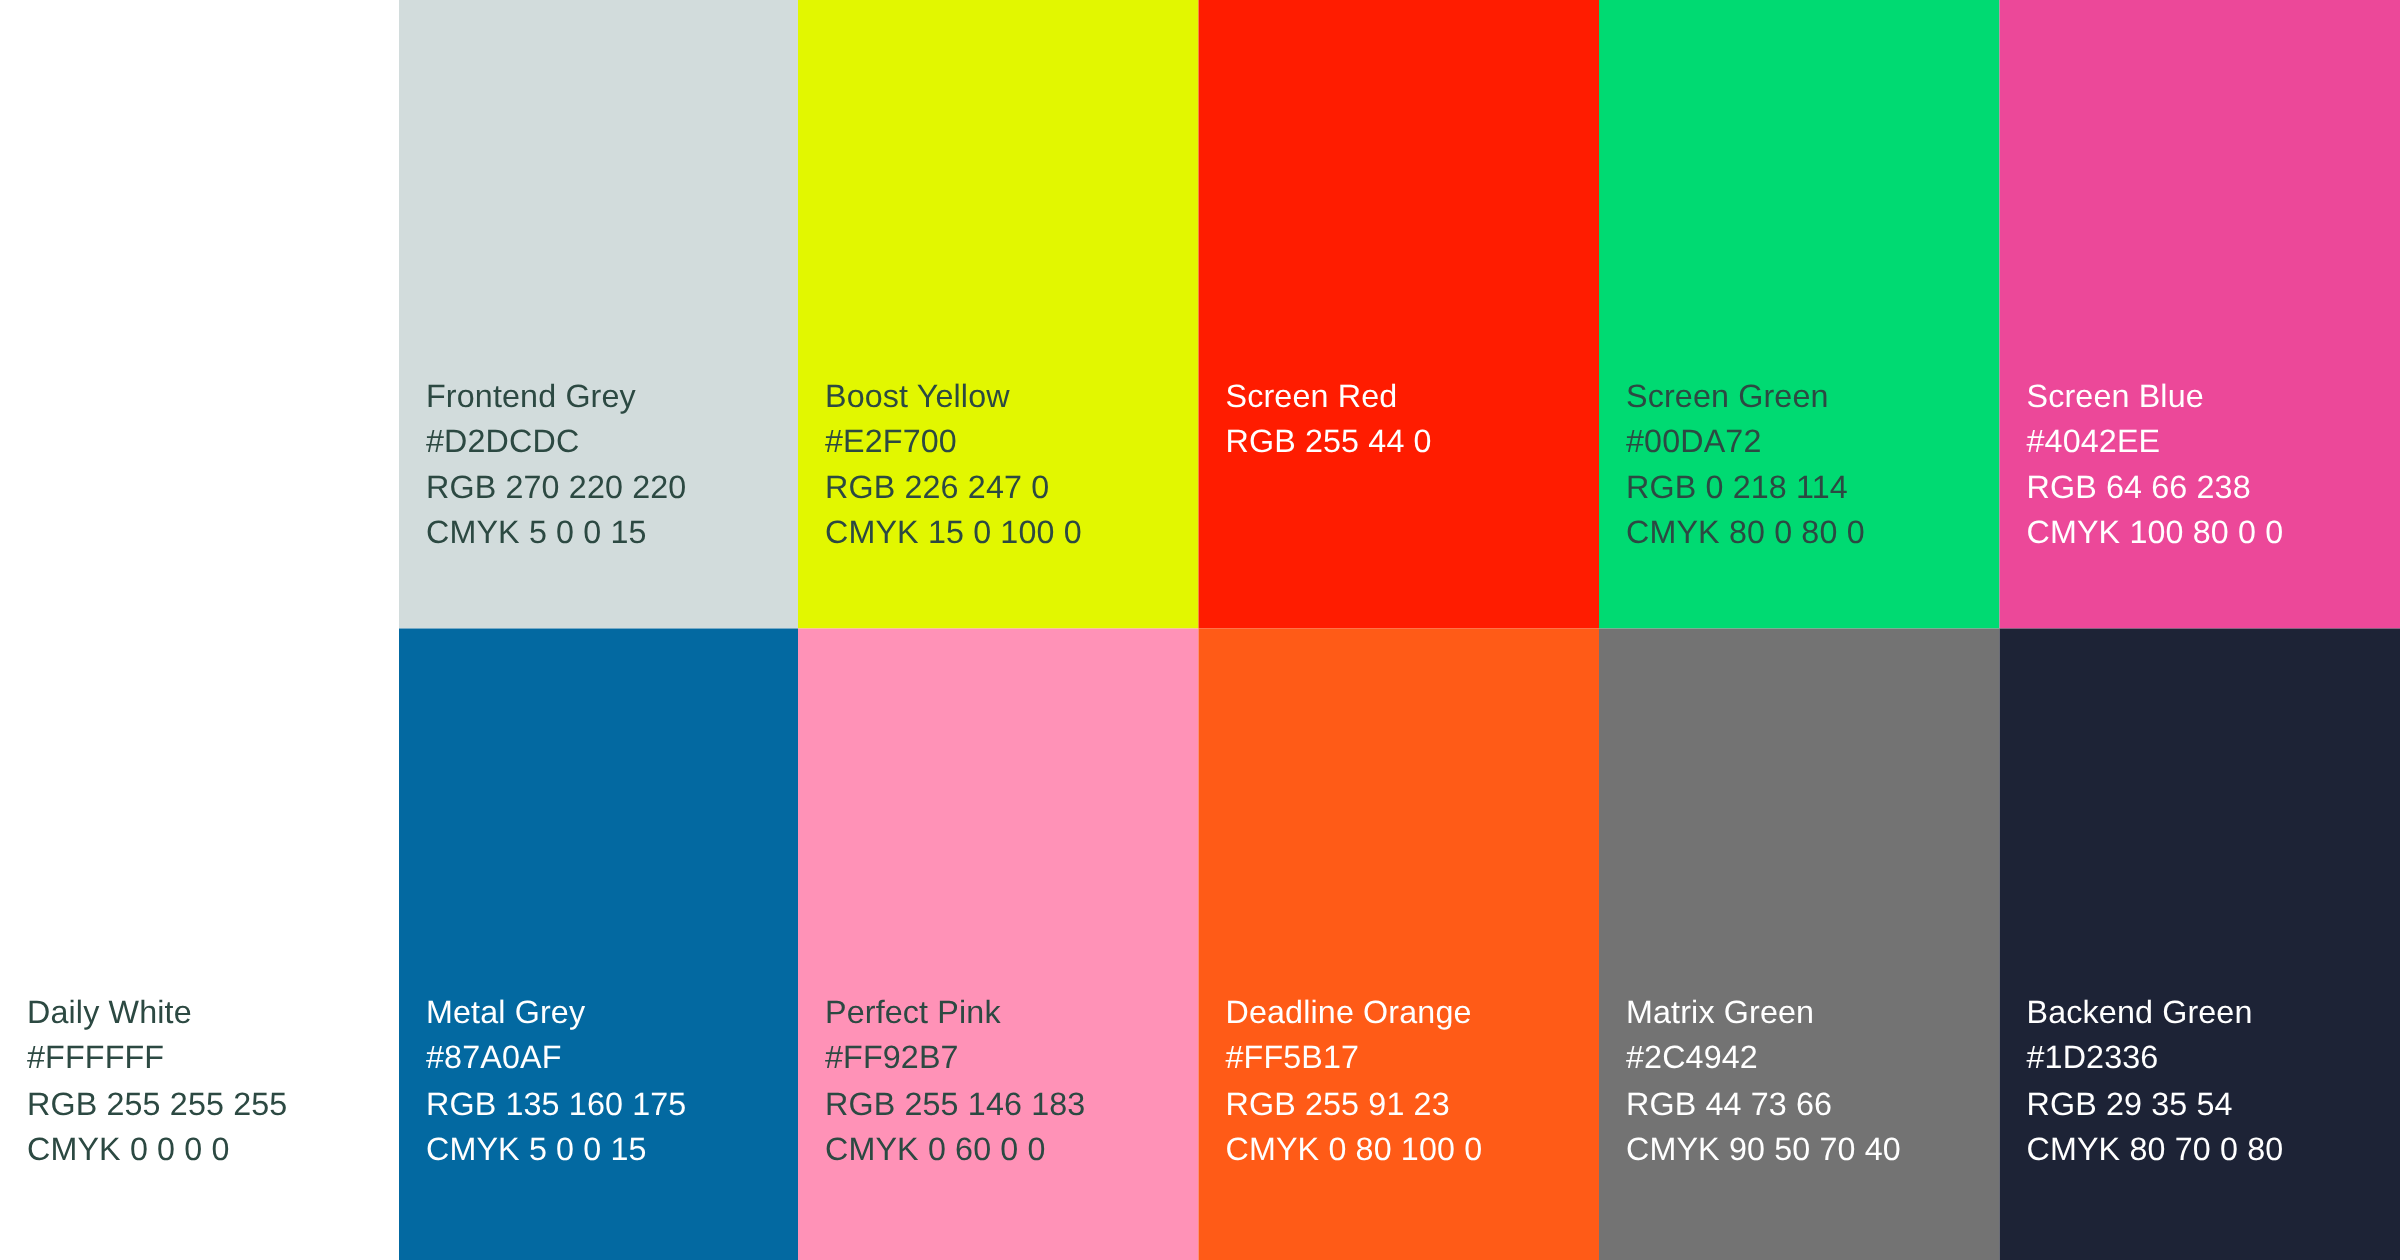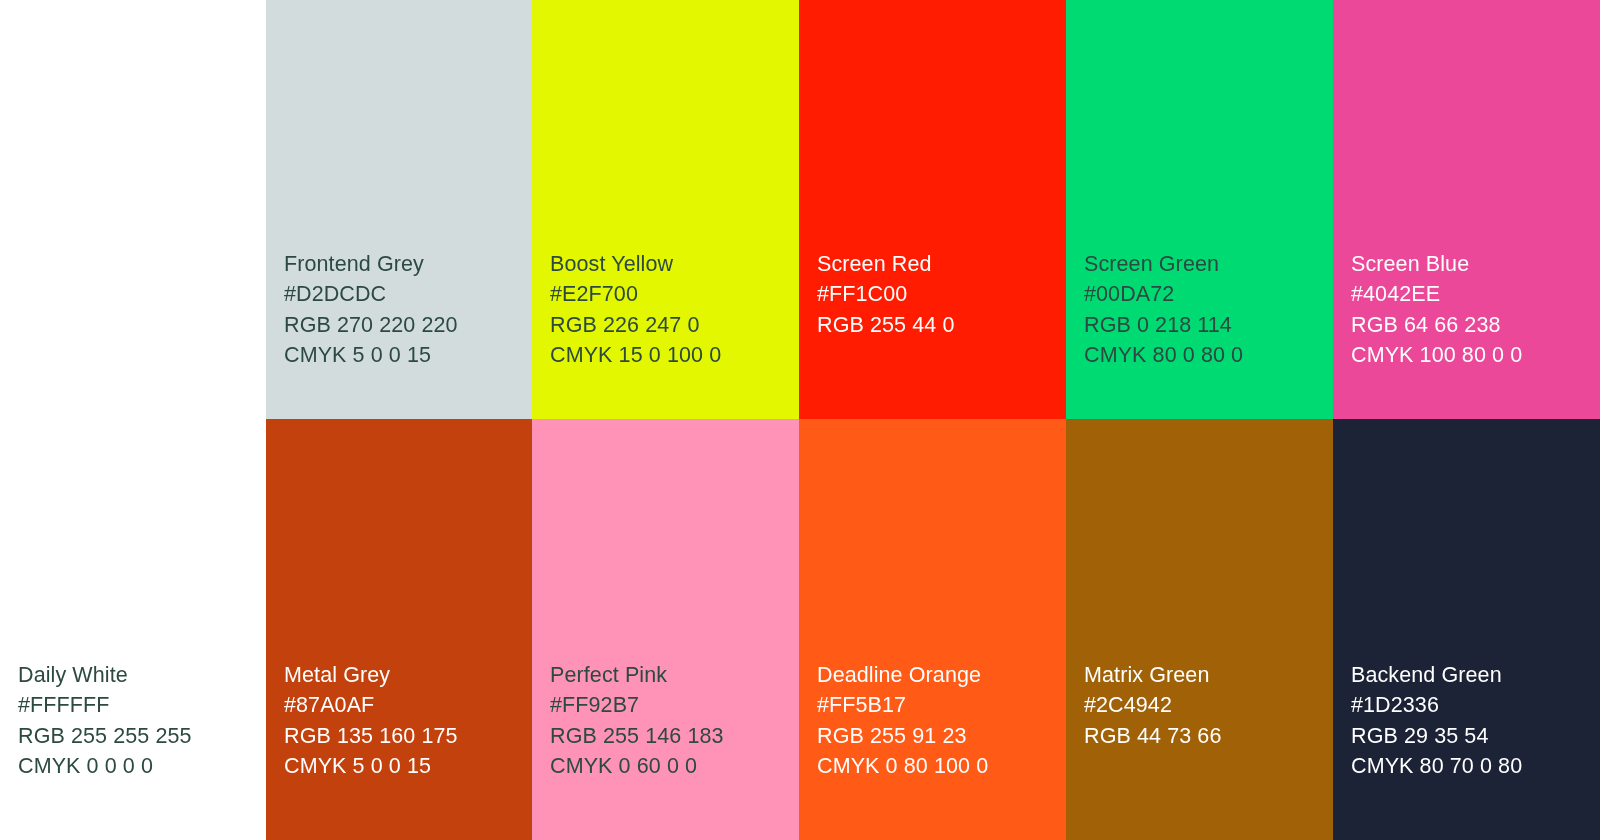--- a/index.html
+++ b/index.html
@@ -60,21 +60,20 @@
       <div class="swatch-text" style="color: rgb(44, 73, 66);">
         <div>Boost Yellow</div>
         <div>#E2F700</div>
         <div>RGB 226 247 0</div>
         <div>CMYK 15 0 100 0</div>
       </div>
     </div>
     <div class="swatch row-top" style="background: rgb(255, 28, 0);">
       <div class="swatch-text" style="color: rgb(255, 255, 255);">
         <div>Screen Red</div>
-        <div>#FF1C00</div>
         <div>RGB 255 44 0</div>
       </div>
     </div>
     <div class="swatch row-top" style="background: rgb(0, 218, 114);">
       <div class="swatch-text" style="color: rgb(44, 73, 66);">
         <div>Screen Green</div>
         <div>#00DA72</div>
         <div>RGB 0 218 114</div>
         <div>CMYK 80 0 80 0</div>
       </div>
@@ -88,21 +87,21 @@
       </div>
     </div>
     <div class="swatch row-bottom" style="background: rgb(255, 255, 255);">
       <div class="swatch-text" style="color: rgb(44, 73, 66);">
         <div>Daily White</div>
         <div>#FFFFFF</div>
         <div>RGB 255 255 255</div>
         <div>CMYK 0 0 0 0</div>
       </div>
     </div>
-    <div class="swatch row-bottom" style="background: #c2410c;">
+    <div class="swatch row-bottom" style="background: #0369a1;">
       <div class="swatch-text" style="color: rgb(255, 255, 255);">
         <div>Metal Grey</div>
         <div>#87A0AF</div>
         <div>RGB 135 160 175</div>
         <div>CMYK 5 0 0 15</div>
       </div>
     </div>
     <div class="swatch row-bottom" style="background: rgb(255, 146, 183);">
       <div class="swatch-text" style="color: rgb(44, 73, 66);">
         <div>Perfect Pink</div>
@@ -112,25 +111,26 @@
       </div>
     </div>
     <div class="swatch row-bottom" style="background: rgb(255, 91, 23);">
       <div class="swatch-text" style="color: rgb(255, 255, 255);">
         <div>Deadline Orange</div>
         <div>#FF5B17</div>
         <div>RGB 255 91 23</div>
         <div>CMYK 0 80 100 0</div>
       </div>
     </div>
-    <div class="swatch row-bottom" style="background: #a16207;">
+    <div class="swatch row-bottom" style="background: #737373;">
       <div class="swatch-text" style="color: rgb(255, 255, 255);">
         <div>Matrix Green</div>
         <div>#2C4942</div>
         <div>RGB 44 73 66</div>
+        <div>CMYK 90 50 70 40</div>
       </div>
     </div>
     <div class="swatch row-bottom" style="background: rgb(29, 35, 54);">
       <div class="swatch-text" style="color: rgb(255, 255, 255);">
         <div>Backend Green</div>
         <div>#1D2336</div>
         <div>RGB 29 35 54</div>
         <div>CMYK 80 70 0 80</div>
       </div>
     </div>

